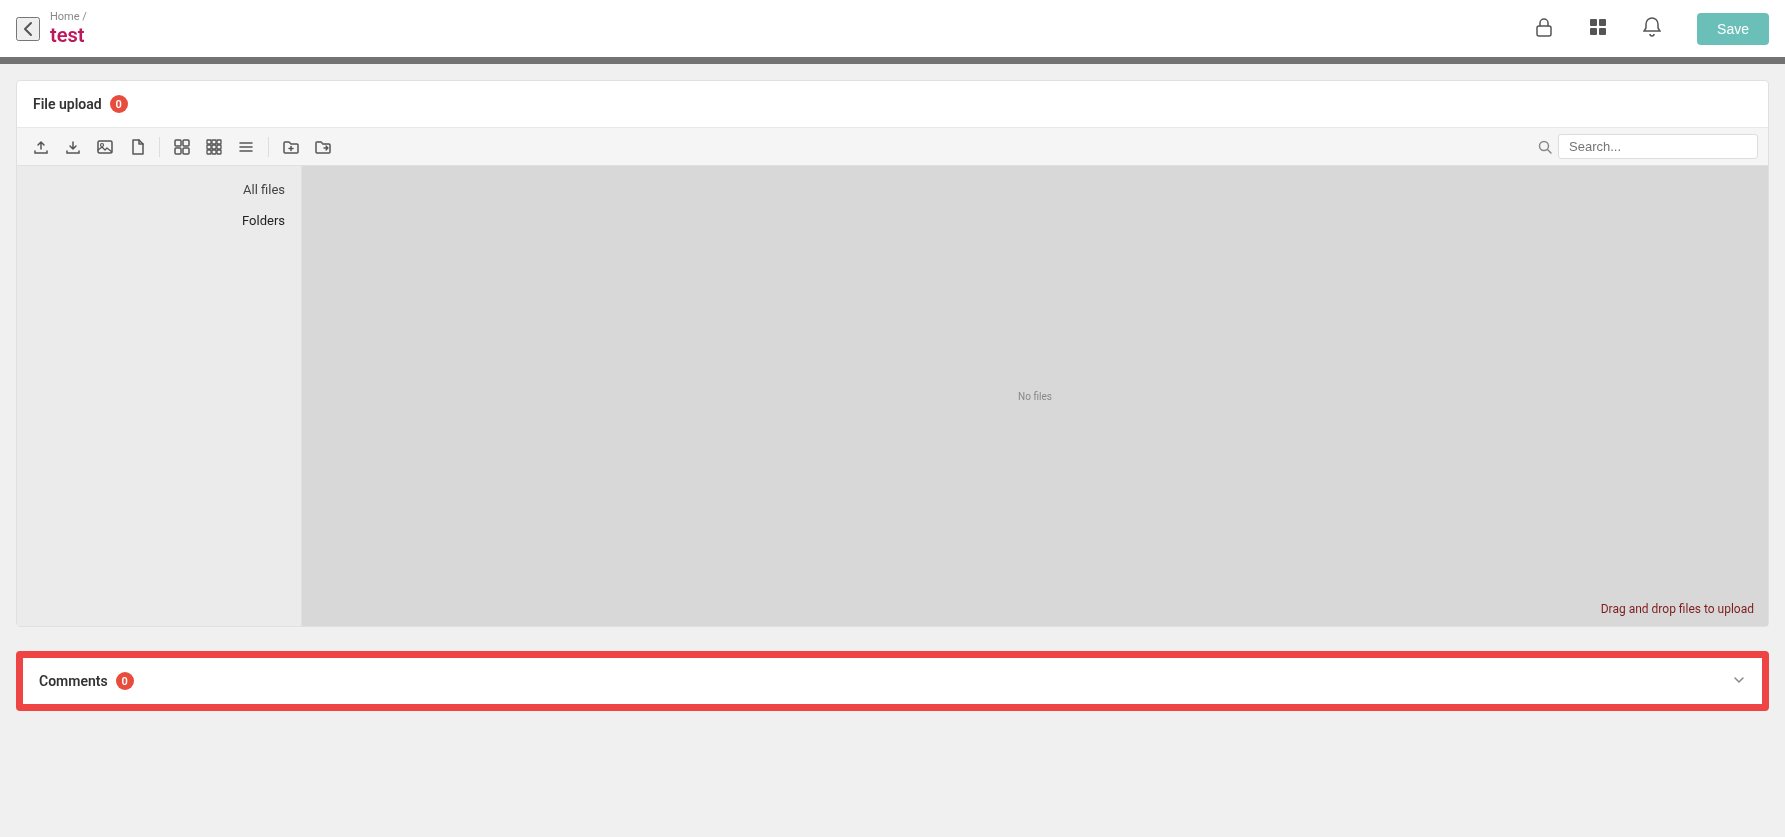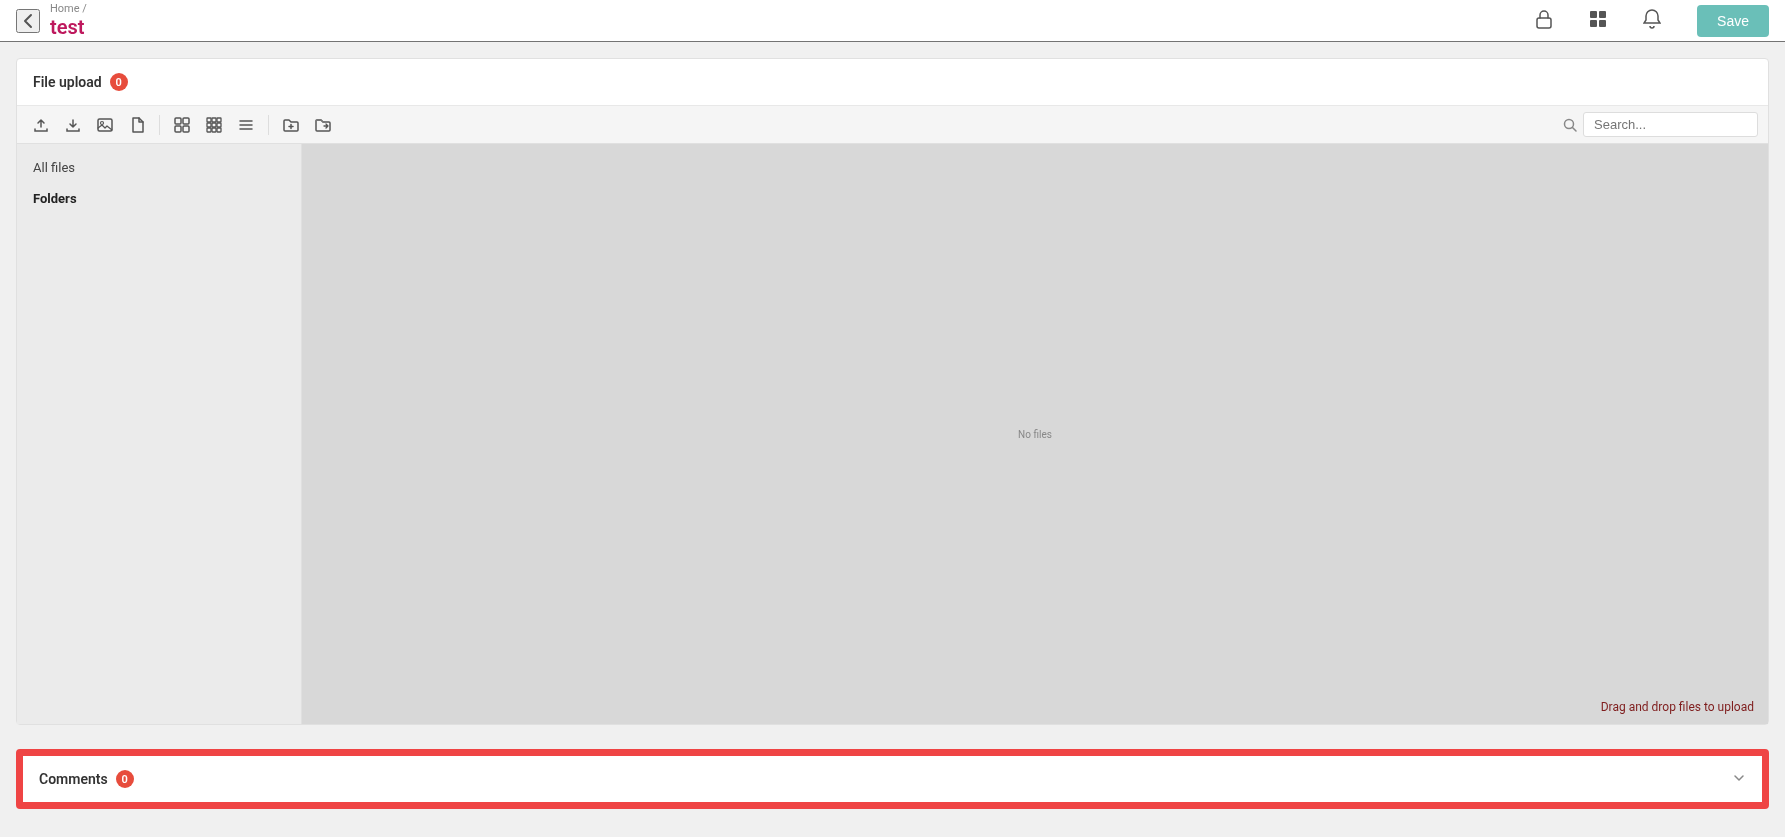--- a/index.html
+++ b/index.html
@@ -7,25 +7,25 @@
       font-family: -apple-system, BlinkMacSystemFont, 'Segoe UI', Roboto, sans-serif;
       background: #f0f0f0;
       min-height: 837px;
       font-size: 14px;
       color: #333;
     }
 
     
     .header {
       background: #fff;
-      height: 42px;
+      height: 64px;
       display: flex;
       align-items: center;
       padding: 0 16px;
-      border-bottom: 1px solid #737373;
+      border-bottom: 7px solid #737373;
       position: relative;
     }
     .header-left {
       display: flex;
       align-items: center;
       gap: 10px;
       flex: 1;
     }
     .back-btn {
       cursor: pointer;
@@ -136,45 +136,46 @@
     .search-area {
       display: flex;
       align-items: center;
       gap: 6px;
     }
     .search-input {
       border: 1px solid #ddd;
       padding: 4px 10px;
       border-radius: 3px;
       font-size: 13px;
-      width: 175px;
+      width: 200px;
       background: #fff;
       color: #333;
     }
 
     
     .fm-body {
       display: flex;
-      height: 580px;
+      height: 460px;
+      text-align: right;
     }
     .fm-sidebar {
       width: 285px;
       background: #ebebeb;
       border-right: 1px solid #e0e0e0;
       padding: 8px 0;
       flex-shrink: 0;
     }
     .fm-sidebar-item {
       padding: 8px 16px;
       cursor: pointer;
       font-size: 13px;
       color: #444;
     }
     .fm-sidebar-item.active {
-      font-weight: 700;
+      font-weight: 400;
       color: #222;
     }
     .fm-main {
       flex: 1;
       background: #d8d8d8;
       display: flex;
       align-items: center;
       justify-content: center;
       position: relative;
     }

